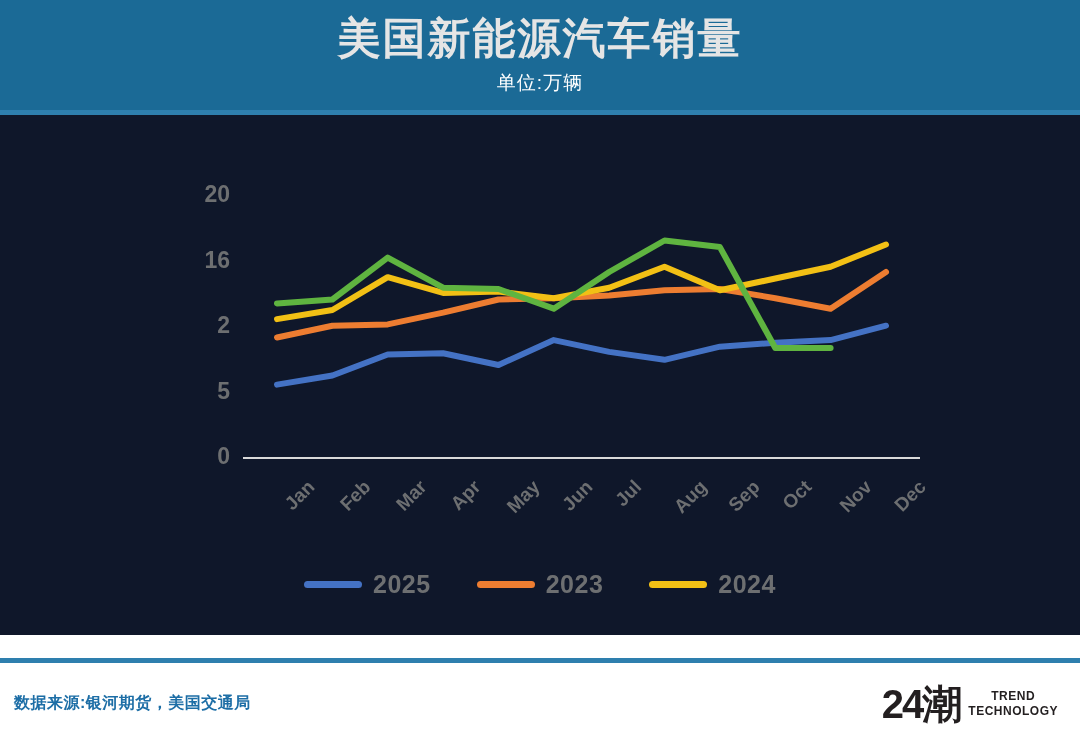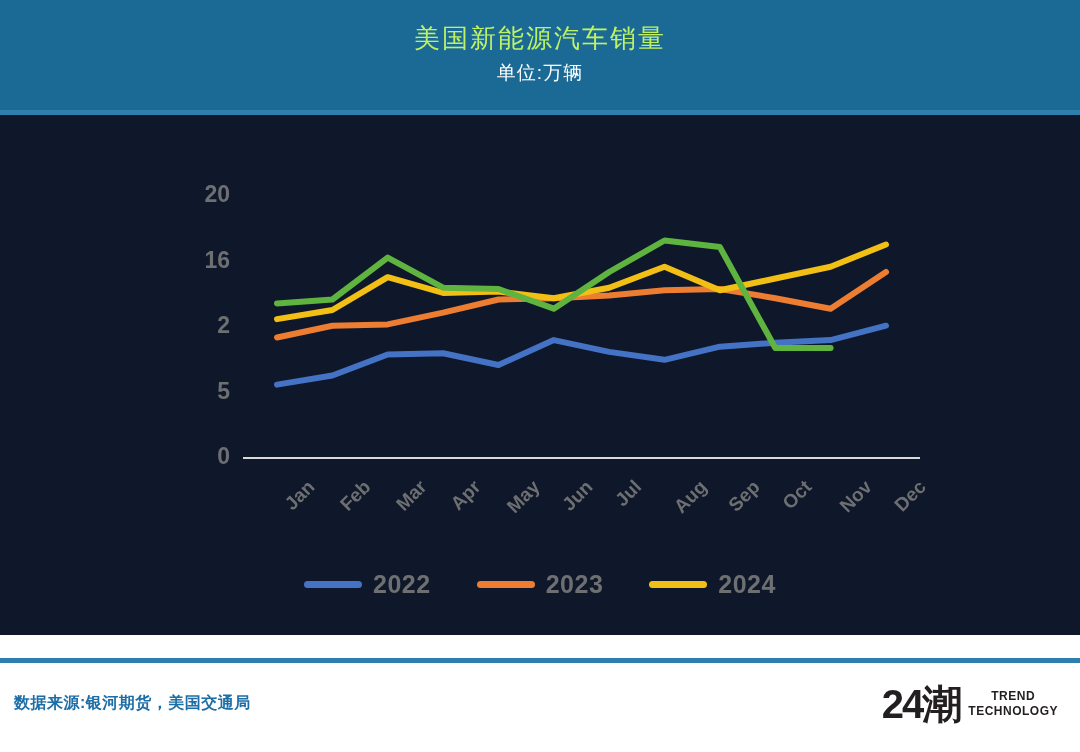--- a/index.html
+++ b/index.html
@@ -12,23 +12,23 @@
   .page { position: relative; width: 1080px; height: 752px; background:#fff; }
 
   
   .header {
     position: absolute; left: 0; top: 0; width: 1080px; height: 110px;
     background: #1b6a96;
     display: flex; flex-direction: column;
     align-items: center; justify-content: center;
   }
   .header-title {
-    color: #bef264;
-    font-size: 26px;
-    font-weight: normal;
+    color: #e5e5e5;
+    font-size: 43px;
+    font-weight: bold;
     letter-spacing: 2px;
     line-height: 1.15;
   }
   .header-sub {
     color: #ffffff;
     font-size: 19px;
     font-weight: normal;
     margin-top: 7px;
     letter-spacing: 1px;
   }
@@ -145,21 +145,21 @@
         <div class="xtick" style="left: 713.909px; top: 361px; color: rgb(109, 111, 113);">Sep</div>
         <div class="xtick" style="left: 769.273px; top: 361px; color: rgb(109, 111, 113);">Oct</div>
         <div class="xtick" style="left: 824.636px; top: 361px; color: rgb(109, 111, 113);">Nov</div>
         <div class="xtick" style="left: 880px; top: 361px; color: rgb(109, 111, 113);">Dec</div>
       </div>
   </div>
 
   <div class="legend" id="legend-layer">
       <div class="legend-item">
         <span class="legend-swatch" style="background: rgb(68, 114, 196);"></span>
-        <span class="legend-label">2022</span>
+        <span class="legend-label">2025</span>
       </div>
       <div class="legend-item">
         <span class="legend-swatch" style="background: rgb(237, 125, 49);"></span>
         <span class="legend-label">2023</span>
       </div>
       <div class="legend-item">
         <span class="legend-swatch" style="background: rgb(242, 192, 21);"></span>
         <span class="legend-label">2024</span>
       </div>
     </div>

